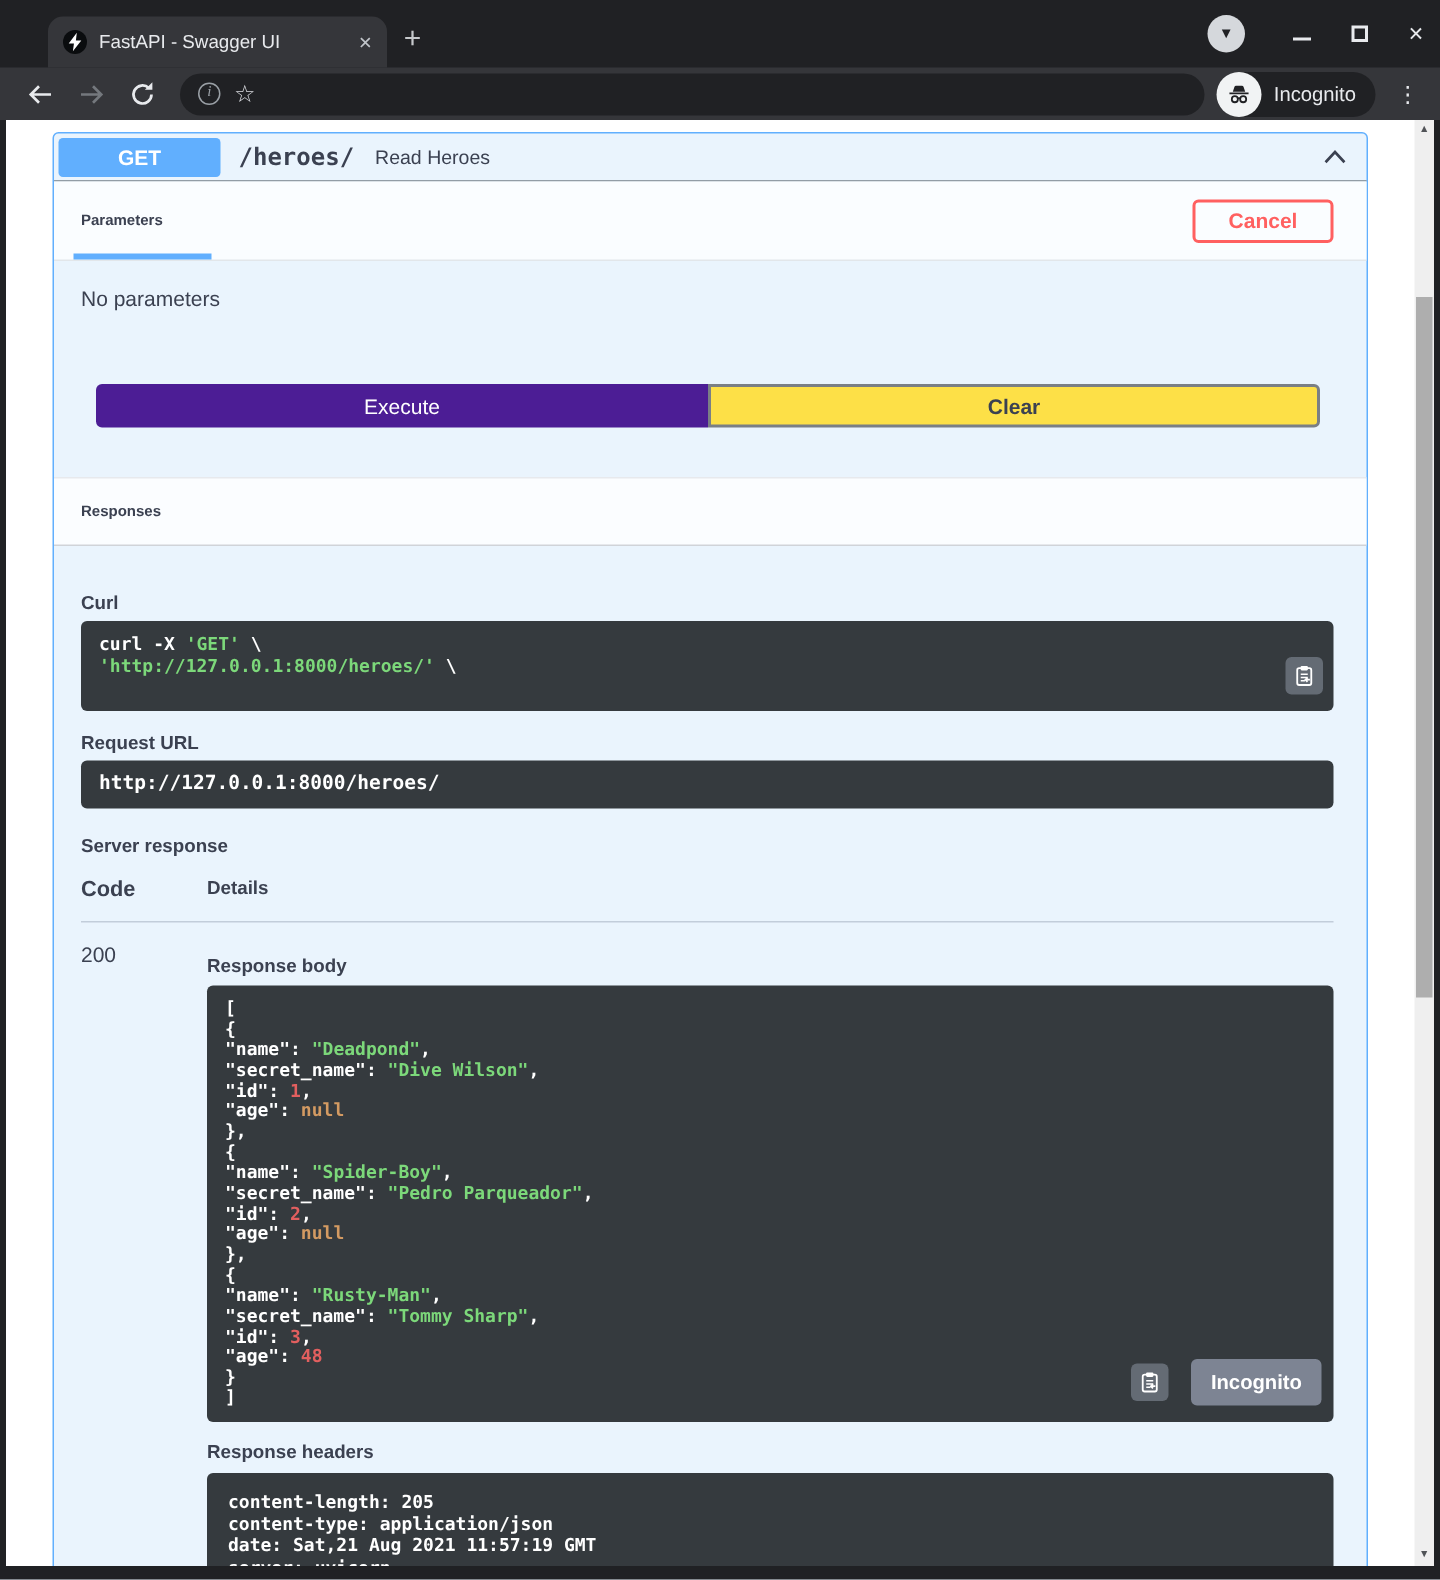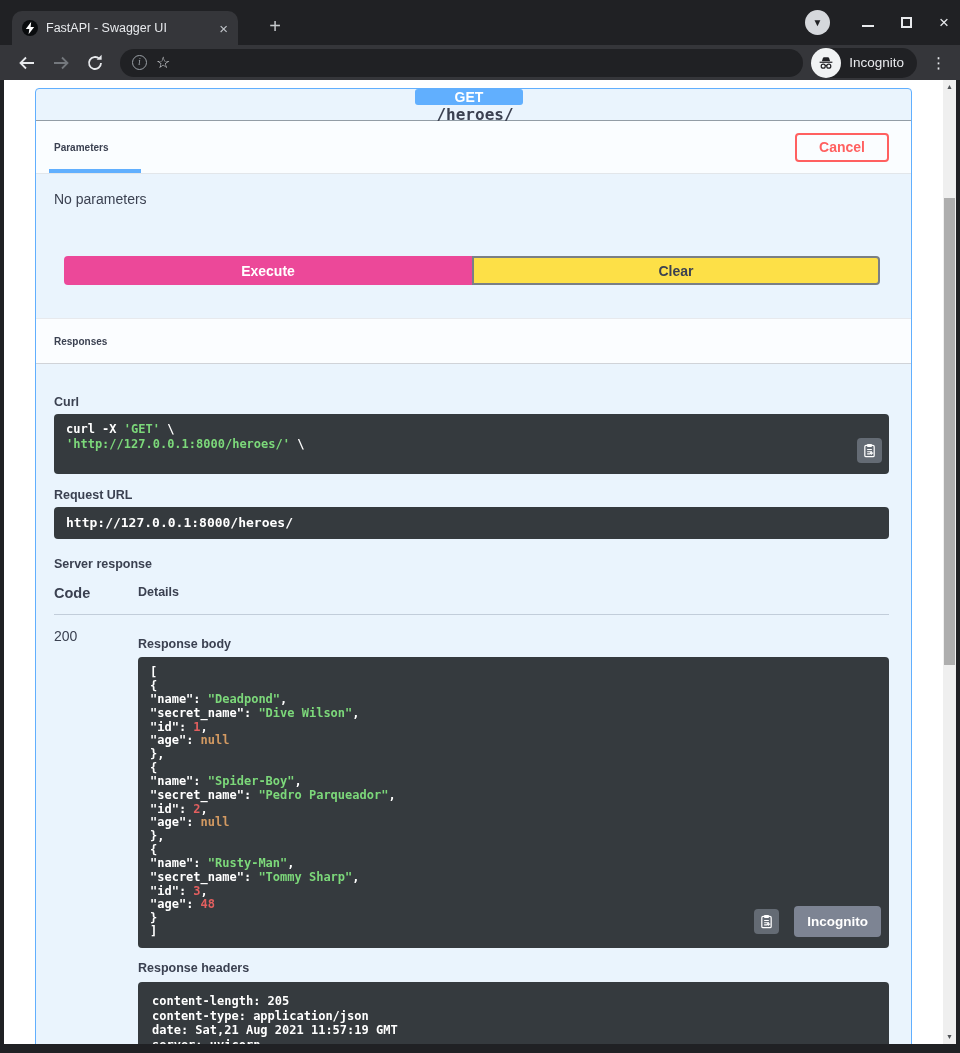--- a/index.html
+++ b/index.html
@@ -1,21 +1,21 @@
 <!DOCTYPE html>
 <html><head>
 <meta charset="utf-8">
 <style>
   * { box-sizing: border-box; margin: 0; padding: 0; }
   html,body { width: 960px; height: 1053px; overflow: hidden; }
   body { font-family: "Liberation Sans", sans-serif; background: #202124; position: relative; }
 
   
   .tabstrip { position: absolute; left:0; top:0; width:960px; height:45px; background:#202124; }
-  .tab { position:absolute; left:12px; bottom:0; width:226px; height:34px; background:#35363a;
+  .tab { position:absolute; left:32px; bottom:0; width:226px; height:34px; background:#35363a;
          border-radius:10px 10px 0 0; display:flex; align-items:center; padding:0 10px; gap:8px; }
   .favicon { width:16px; height:16px; flex:0 0 16px; }
   .tab-title { flex:1; color:#e8eaed; font-size:12.5px; white-space:nowrap; overflow:hidden; }
   .tab-close { color:#c0c4c9; font-size:15px; line-height:15px; cursor:default; }
   .new-tab { position:absolute; left:262px; bottom:5px; width:26px; height:26px; color:#c6c9cc;
              font-size:20px; text-align:center; line-height:25px; }
   .win-ctrls { position:absolute; right:8px; top:10px; display:flex; align-items:center; gap:22px; }
   .tabsearch { width:25px; height:25px; border-radius:50%; background:#d5d8dc; color:#202124;
                font-size:10px; text-align:center; line-height:25px; margin-right:8px; }
   .wc { color:#e8eaed; font-size:14px; width:16px; text-align:center; }
@@ -47,41 +47,41 @@
   .scrollbar { position:absolute; right:0; top:0; width:13px; height:964px; background:#efefef; }
   .sb-arrow { position:absolute; left:0; width:13px; height:14px; color:#505357; font-size:7px;
               text-align:center; line-height:14px; }
   .sb-up { top:0; } .sb-down { bottom:0; }
   .sb-thumb { position:absolute; left:1px; top:118px; width:11px; height:467px; background:#aeaeae; }
 
   
   .opblock { position:absolute; left:31px; top:8px; width:877px; height:980px;
              background:#eaf4fd; border:1px solid #61affe; border-radius:4px; }
   .op-header { height:32px; display:flex; align-items:center; padding:0 12px 0 3px;
-               border-bottom:1px solid rgba(40,50,60,.45);flex-direction:column; }
+               border-bottom:1px solid rgba(40,50,60,.45); }
   .method-badge { width:108px; height:26px; background:#61affe; border-radius:3px; color:#fff;
                   font-weight:bold; font-size:14px; display:flex; align-items:center; justify-content:center; }
   .op-path { margin-left:12px; font-family:"DejaVu Sans Mono",monospace; font-weight:bold;
              font-size:16px; color:#3b4151; }
   .op-summary { margin-left:14px; font-size:13px; color:#3b4151; }
   .op-collapse { margin-left:auto; width:18px; height:18px; }
 
   .sec-header { height:53px; background:#fafdff; display:flex; align-items:center;
                 padding:0 22px 0 18px; position:relative; border-bottom:1px solid rgba(59,65,81,.12); }
   .sec-title { font-size:10px; font-weight:bold; color:#3b4151; }
   .tab-underline { position:absolute; left:13px; bottom:0; width:92px; height:4px; background:#61affe; }
   .btn-cancel { margin-left:auto; width:94px; height:29px; background:transparent; border:2px solid #ff6060;
                 border-radius:4px; color:#ff6060; font-weight:bold; font-size:14px;
                 font-family:"Liberation Sans",sans-serif; }
 
   .no-params { padding:17px 0 0 18px; font-size:14px; color:#3b4151; }
 
   .exec-row { display:flex; margin:49px 31px 0 28px; height:29px; }
-  .btn-execute { flex:1 1 50%; background:#ec4899; border:none; border-radius:4px 0 0 4px; color:#fff;
-                 font-weight:bold; font-size:14px; font-family:"Liberation Sans",sans-serif; }
+  .btn-execute { flex:1 1 50%; background:#4c1d95; border:none; border-radius:4px 0 0 4px; color:#fff;
+                 font-weight:normal; font-size:14px; font-family:"Liberation Sans",sans-serif; }
   .btn-clear { flex:1 1 50%; background:#fde047; border:2px solid #7a7f85; border-radius:0 4px 4px 0;
                color:#3b4151; font-weight:bold; font-size:14px; font-family:"Liberation Sans",sans-serif; }
 
   .responses-hd { margin-top:33px; height:46px; background:#fbfdff; border-top:1px solid rgba(59,65,81,.10);
                   border-bottom:1px solid rgba(59,65,81,.22); display:flex; align-items:center; padding-left:18px; }
 
   .lbl { font-size:12.5px; font-weight:bold; color:#3b4151; }
   .curl-sec { padding:31px 22px 0 18px; }
   .darkblock { background:#353a3e; border-radius:4px; color:#fff;
                font-family:"DejaVu Sans Mono",monospace; font-size:12px; font-weight:600; }

